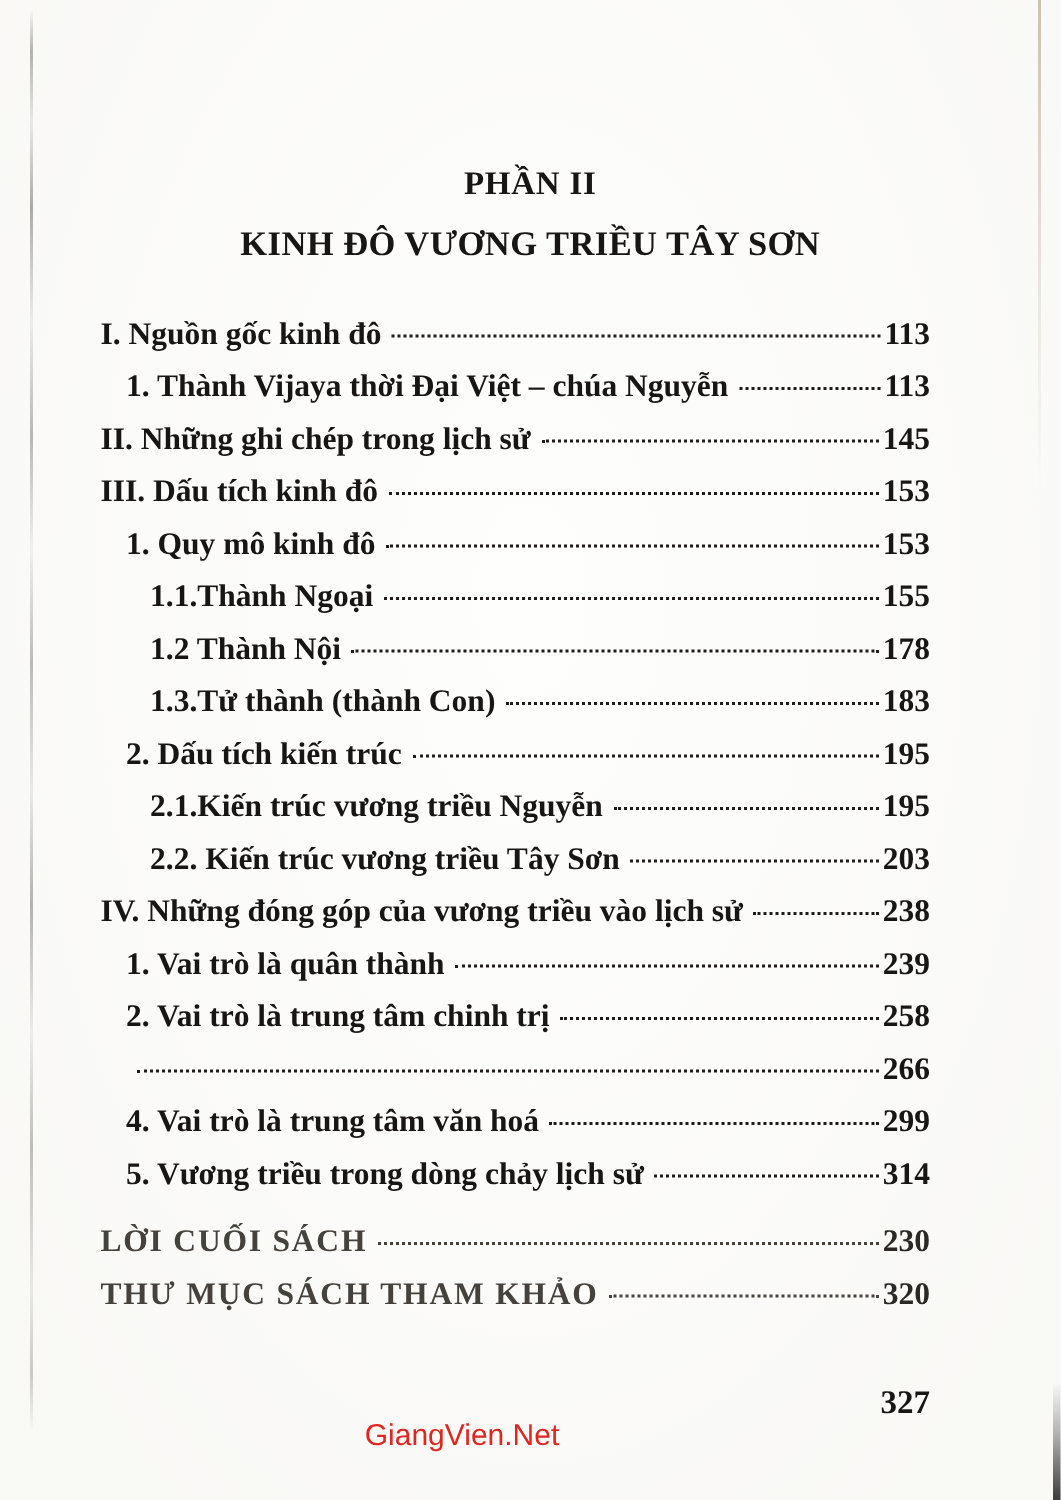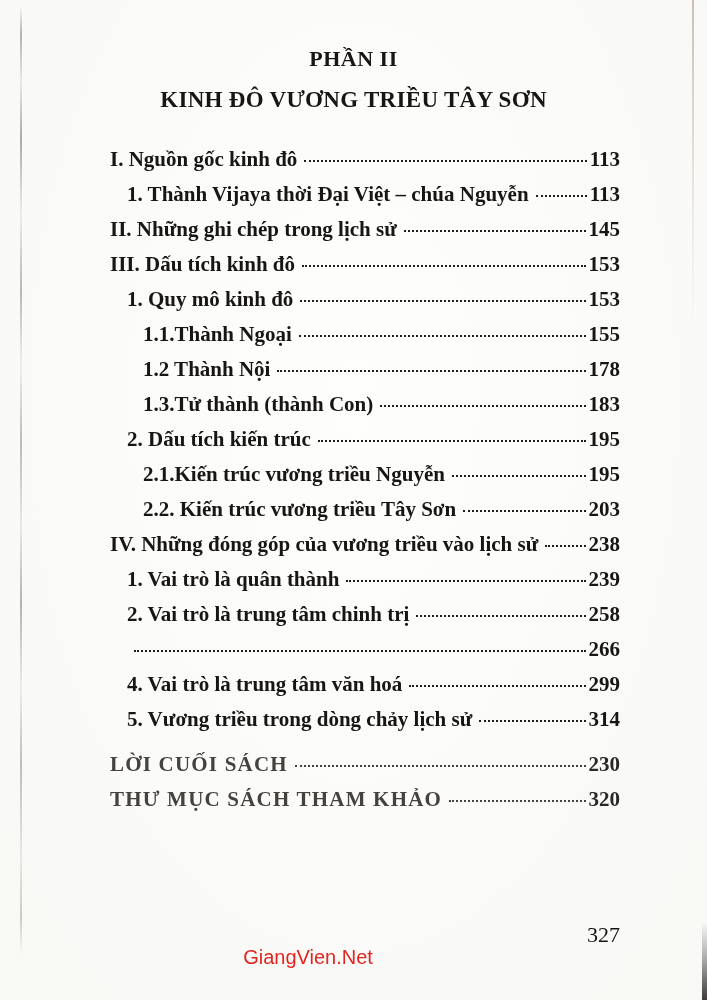--- a/index.html
+++ b/index.html
@@ -31,25 +31,25 @@
   }
   .edge-right {
     position: absolute; right: 13px; top: 0; width: 2px; height: 330px;
     background: linear-gradient(to bottom, rgba(150,125,90,.45), rgba(150,125,90,.12) 65%, rgba(150,125,90,0));
   }
   .corner-sliver {
     position: absolute; right: 0; bottom: 0; width: 5px; height: 78px;
     background: linear-gradient(to top, rgba(42,38,38,.9), rgba(42,38,38,.35) 55%, rgba(42,38,38,0));
   }
 
-  .titles { text-align: center; padding-top: 46px; }
+  .titles { text-align: center; padding-top: 109px; }
   .part-title   { font-size: 22px; font-weight: bold; letter-spacing: .5px; }
   .chapter-title{ font-size: 23px; font-weight: bold; letter-spacing: .3px; margin-top: 15px; }
 
-  .toc { margin: 34px 87px 0 110px; }
+  .toc { margin: 34px 87px 0 67px; }
   .toc-row {
     display: flex; align-items: baseline;
     font-size: 21px; font-weight: bold; line-height: 24px;
     height: 35px;
   }
   .toc-row.lvl1 { padding-left: 17px; }
   .toc-row.lvl2 { padding-left: 33px; }
   .toc-label { white-space: nowrap; }
   .leader {
     flex: 1 1 auto; min-width: 24px;
@@ -59,21 +59,21 @@
   }
   .toc-page { white-space: nowrap; }
 
   .back-matter { margin-top: 10px; }
   .back-matter .toc-row { color: #45423d; letter-spacing: 1.2px; }
   .back-matter .leader  { border-bottom-color: #45423d; }
   .back-matter .toc-page { color: #2b2925; letter-spacing: 0; }
 
   .page-number {
     position: absolute; top: 922px; right: 87px;
-    font-size: 22px; font-weight: normal;
+    font-size: 22px; font-weight: bold;
   }
   .watermark {
     position: absolute; top: 946px; left: 0; width: 616px;
     text-align: center;
     font-family: "Liberation Sans", "DejaVu Sans", sans-serif;
     font-size: 20px;
   }
 </style>
 </head>
 <body>

